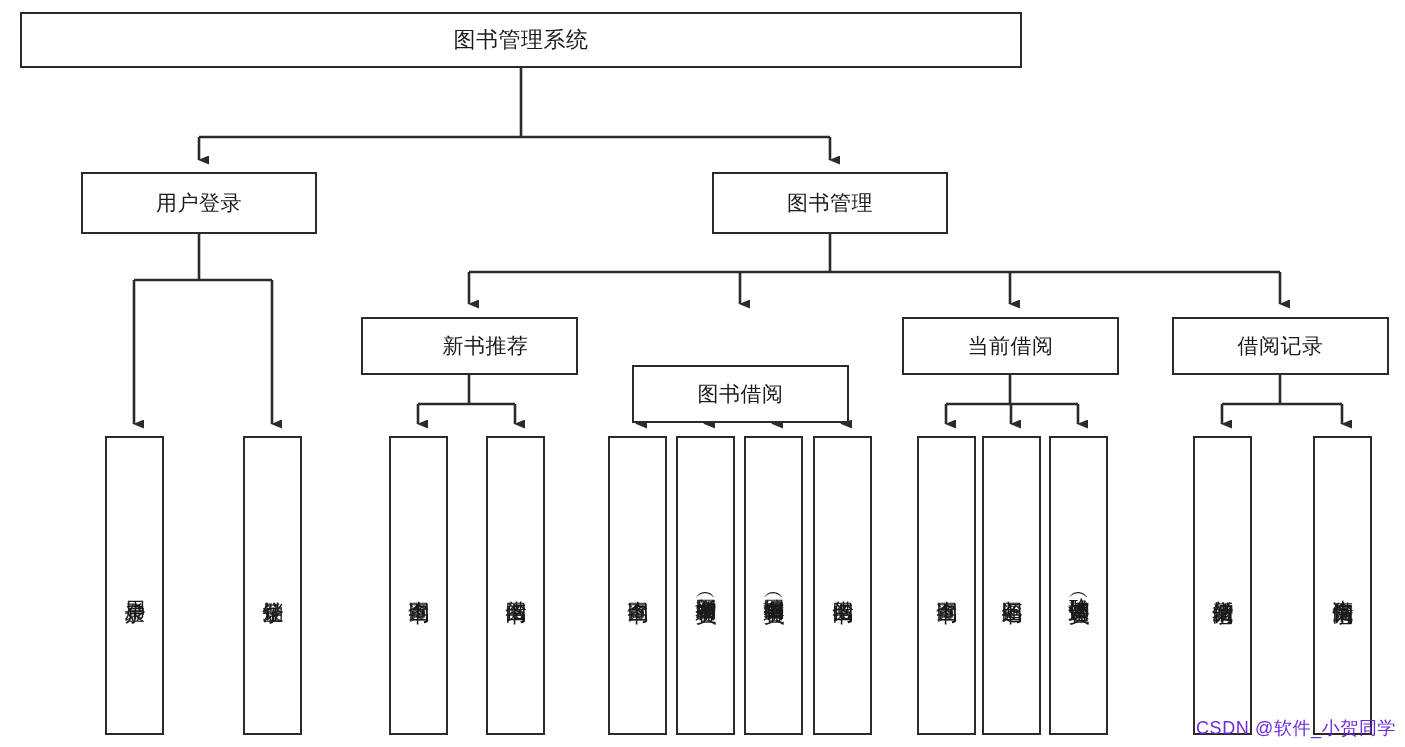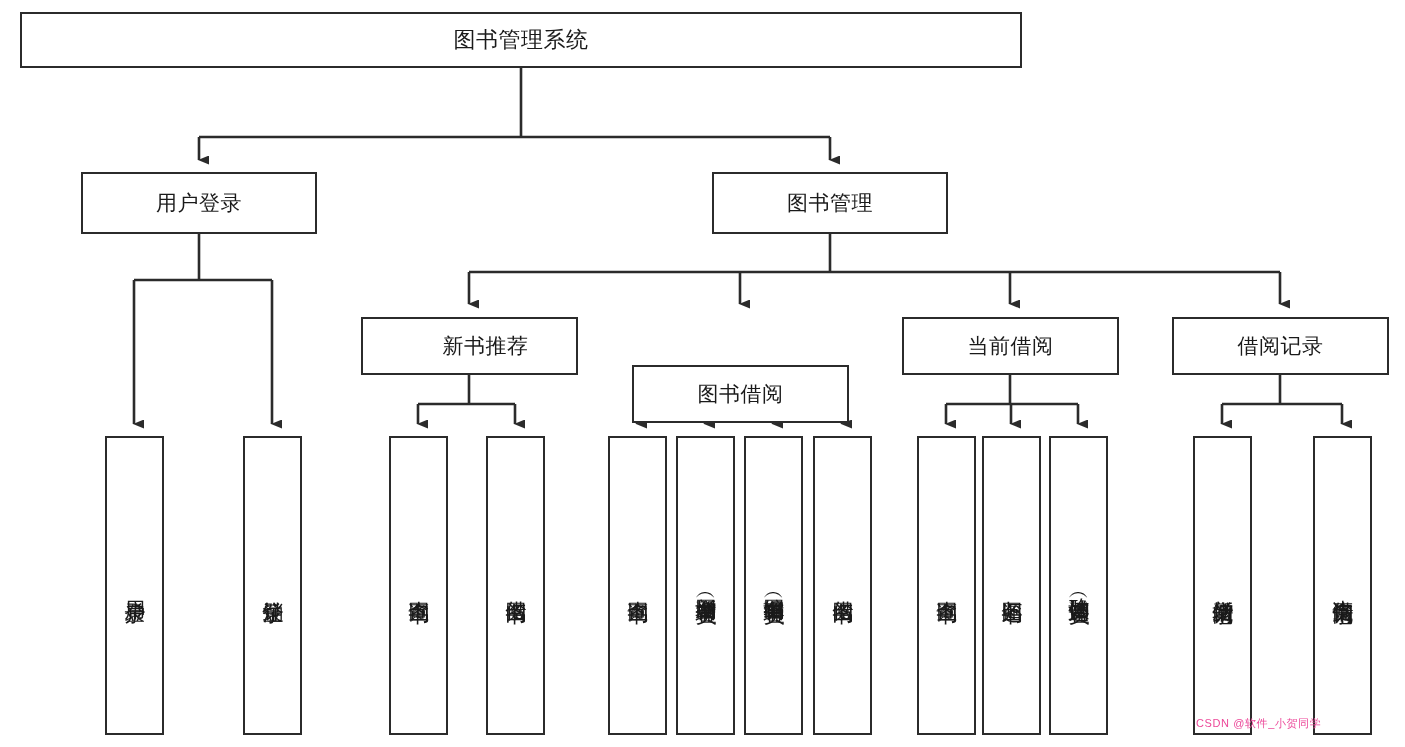--- a/index.html
+++ b/index.html
@@ -58,22 +58,22 @@
     line-height: 1.28;
     letter-spacing: 1px;
     white-space: nowrap;
     max-height: 290px;
   }
   .node.root .node-label {
     font-size: 22px;
   }
   .watermark {
     position: absolute;
-    font-size: 11px;
-    color: #ec4899;
+    font-size: 18px;
+    color: #6d28d9;
     letter-spacing: 0.6px;
     white-space: nowrap;
     user-select: none;
   }
 </style>
 </head>
 <body>
 
 <div id="diagram-root">
 

